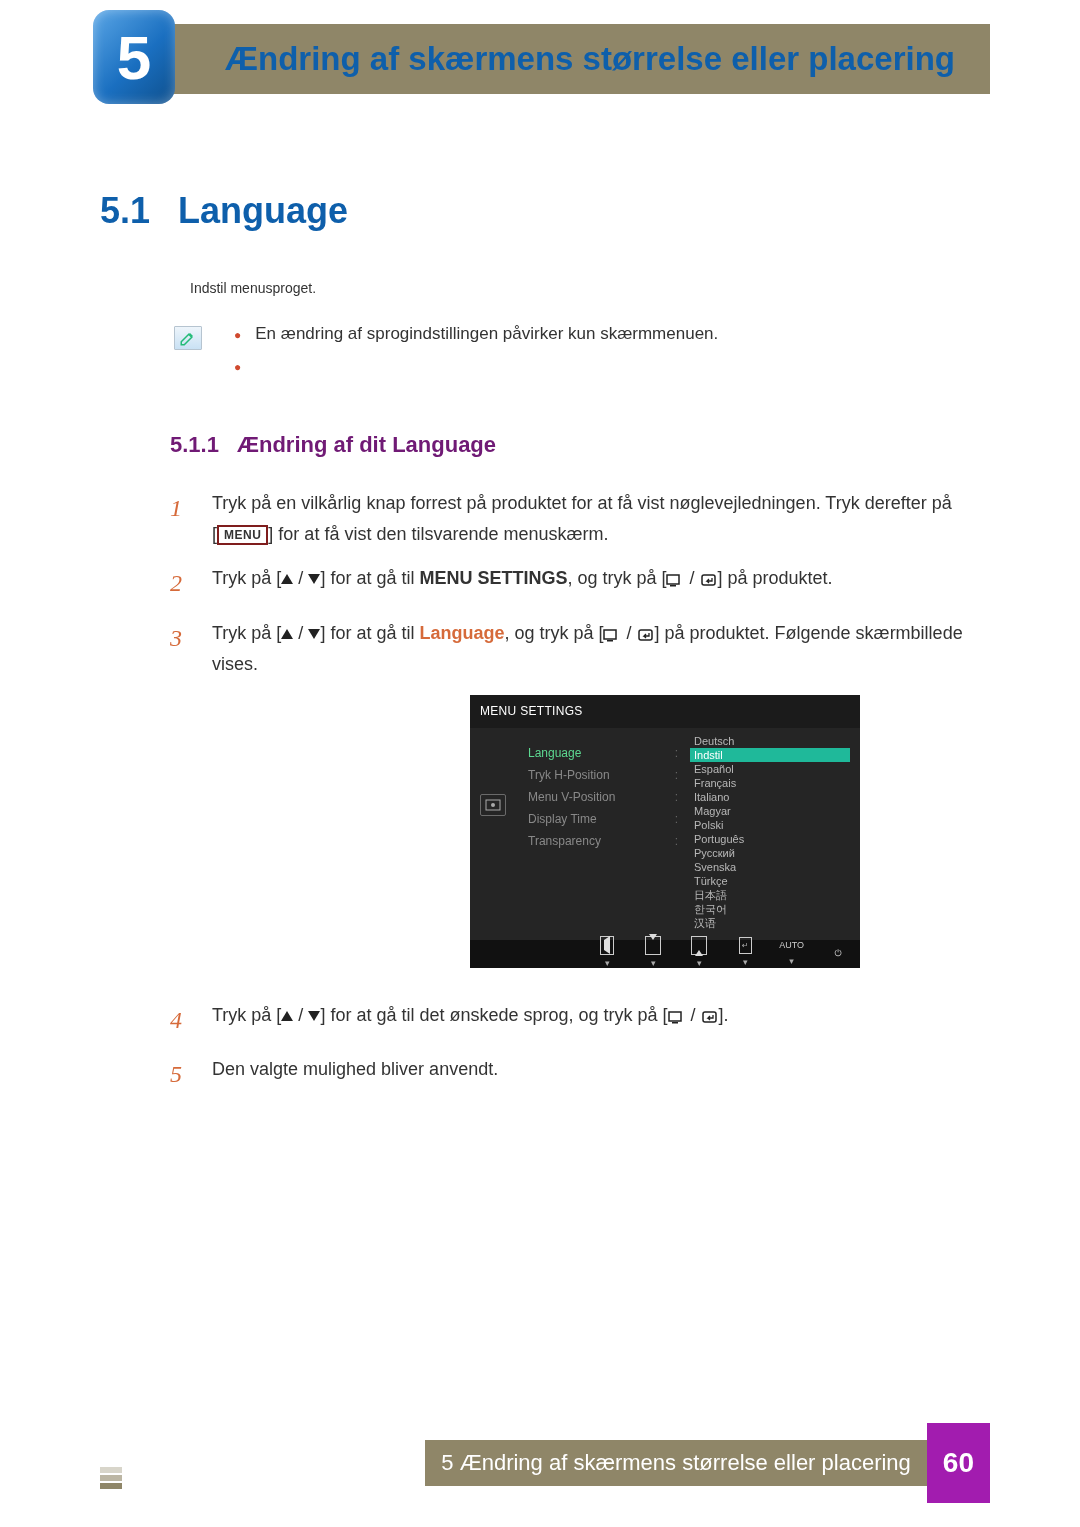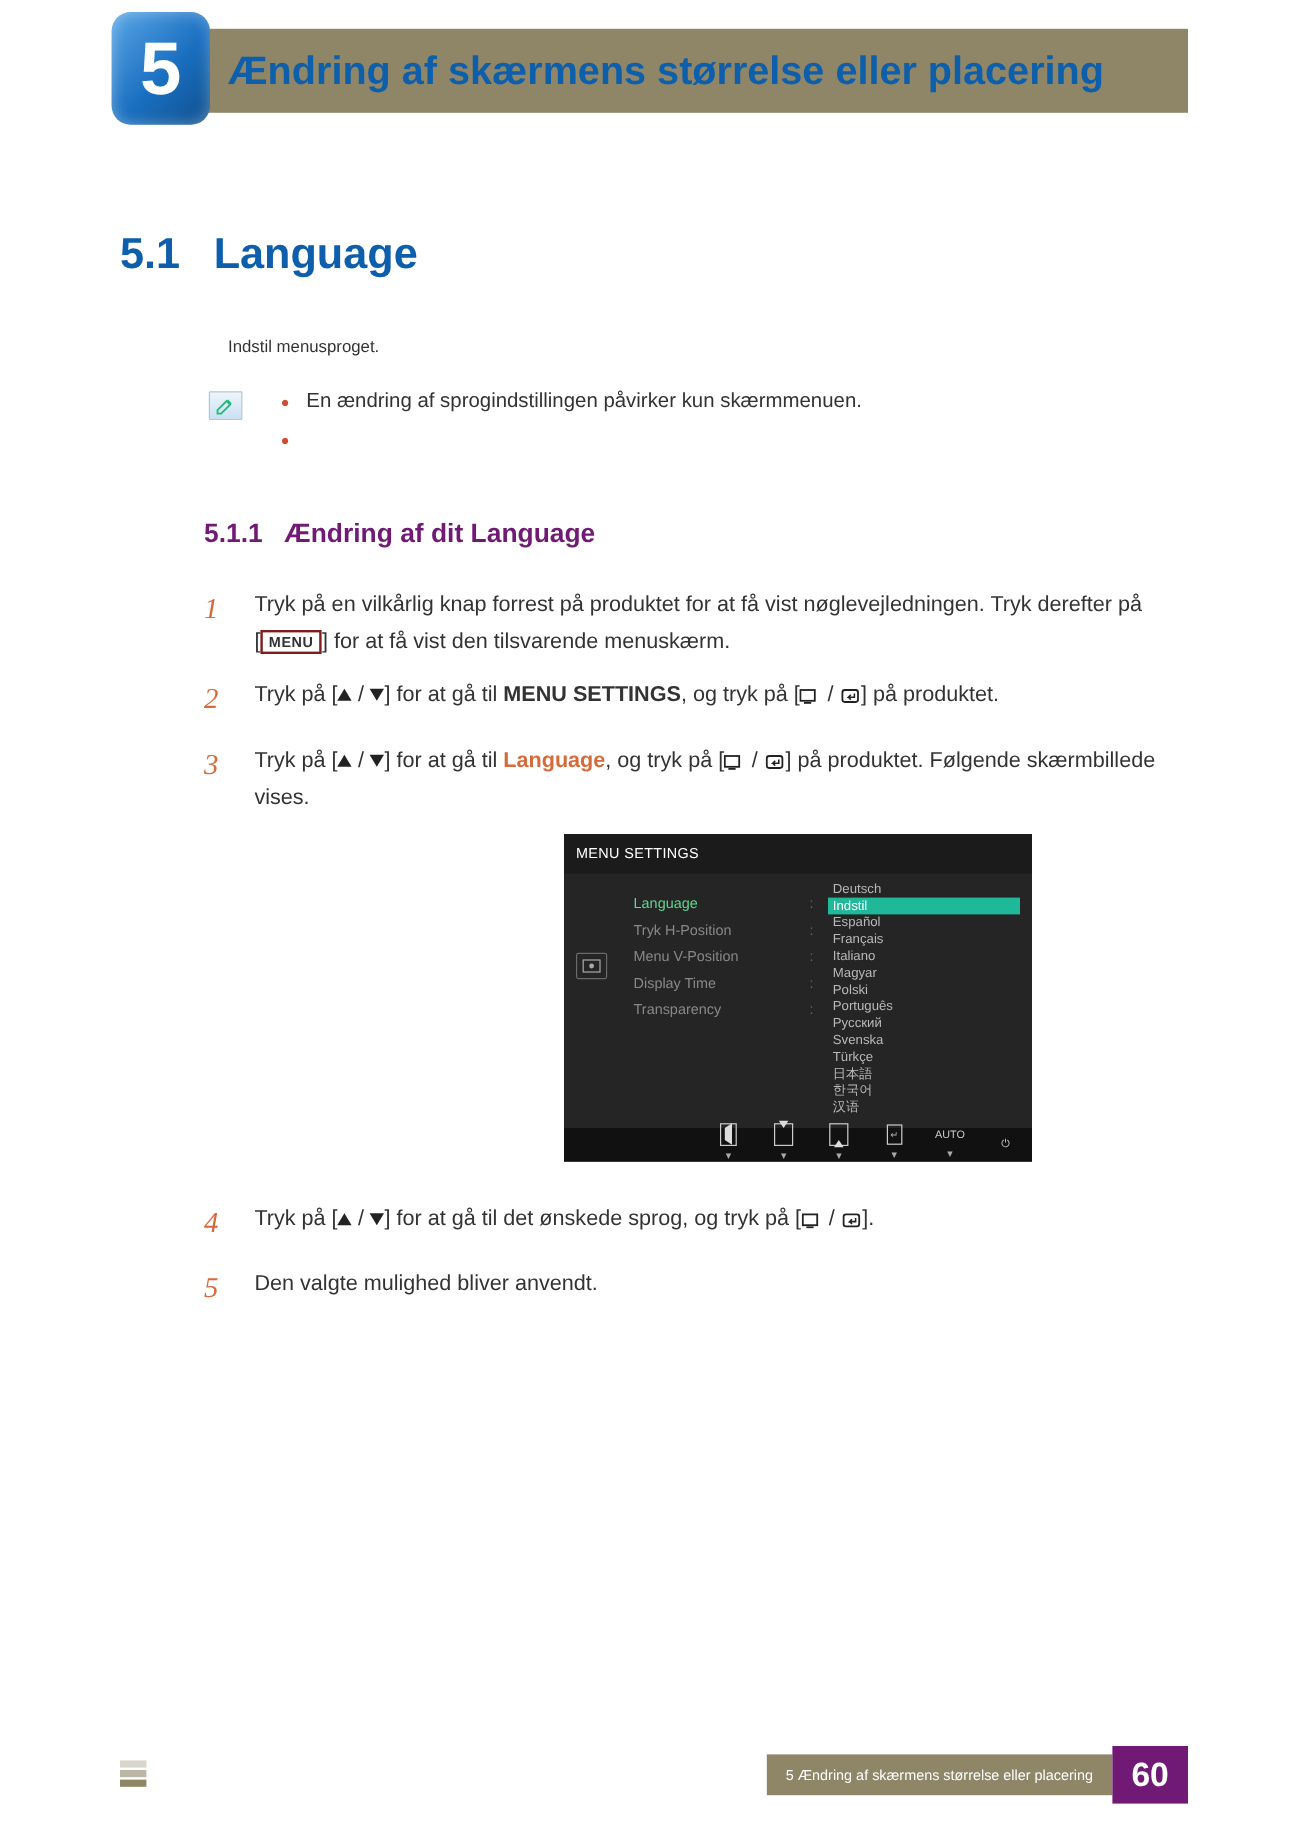--- a/index.html
+++ b/index.html
@@ -12,20 +12,21 @@
     color: #333;
   }
   .top-bar {
     position: absolute;
     top: 24px; left: 172px; right: 90px;
     height: 70px;
     background: #8f8668;
     display: flex;
     align-items: center;
     padding-left: 18px;
+    justify-content: center;
   }
   .chapter-badge {
     position: absolute;
     top: 10px; left: 93px;
     width: 82px; height: 94px;
     background: linear-gradient(135deg, #5aa6e6 0%, #1a6fc0 55%, #0e4f8c 100%);
     border-radius: 16px;
     box-shadow: inset 0 0 12px rgba(255,255,255,0.35);
     display: flex;
     align-items: center;
@@ -236,29 +237,29 @@
   .footer-right {
     position: absolute;
     bottom: 24px;
     right: 90px;
     display: flex;
     align-items: center;
   }
   .footer-text {
     background: #8f8668;
     color: #fff;
-    font-size: 12px;
+    font-size: 22px;
     padding: 10px 16px;
   }
   .page-num {
-    background: #701a75;
+    background: #a21caf;
     color: #fff;
     font-size: 28px;
     font-weight: 700;
-    padding: 8px 16px;
+    padding: 24px 16px;
   }
 </style>
 </head>
 <body>
 
 <div class="top-bar">
   <div class="top-title">Ændring af skærmens størrelse eller placering</div>
 </div>
 <div class="chapter-badge">
   <span>5</span>

